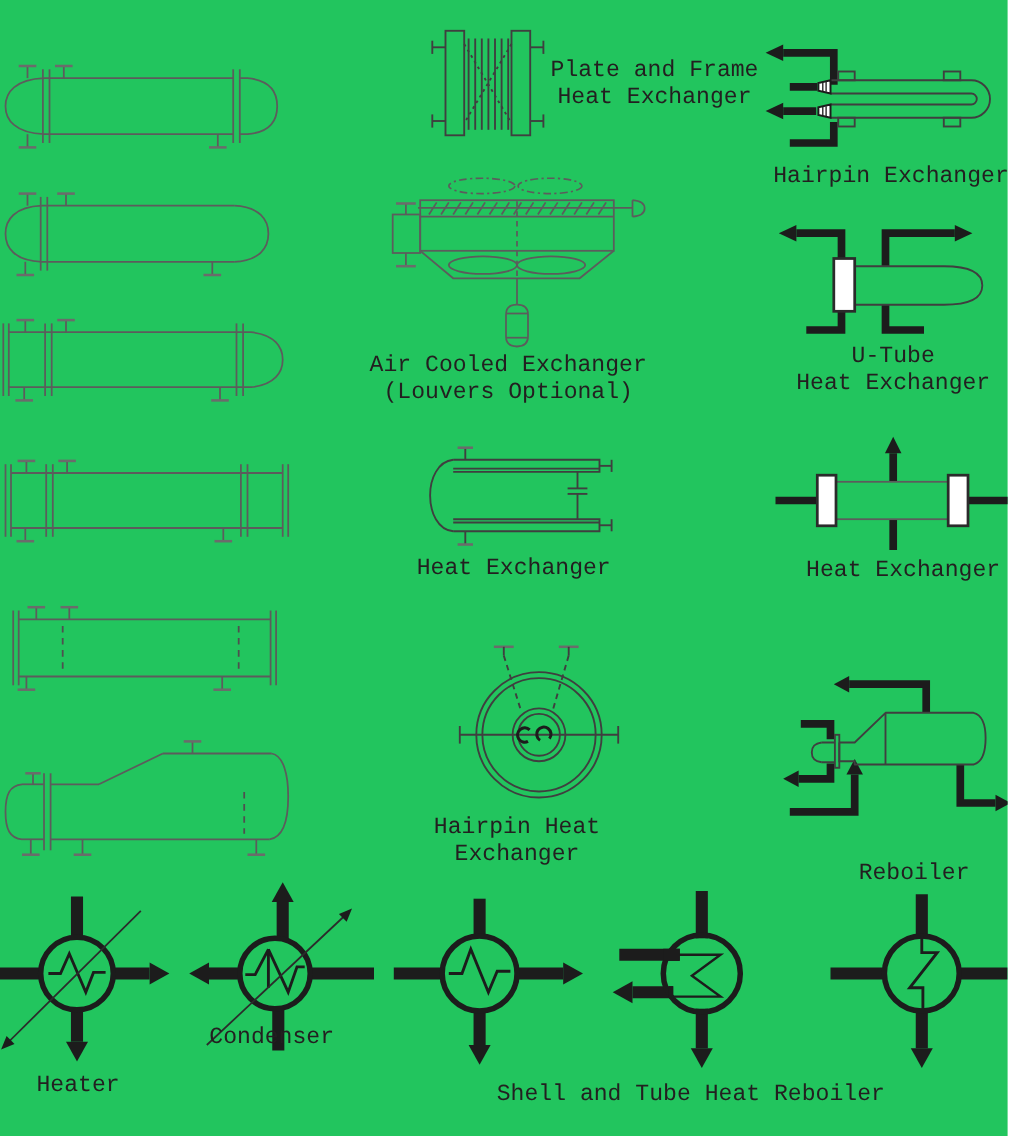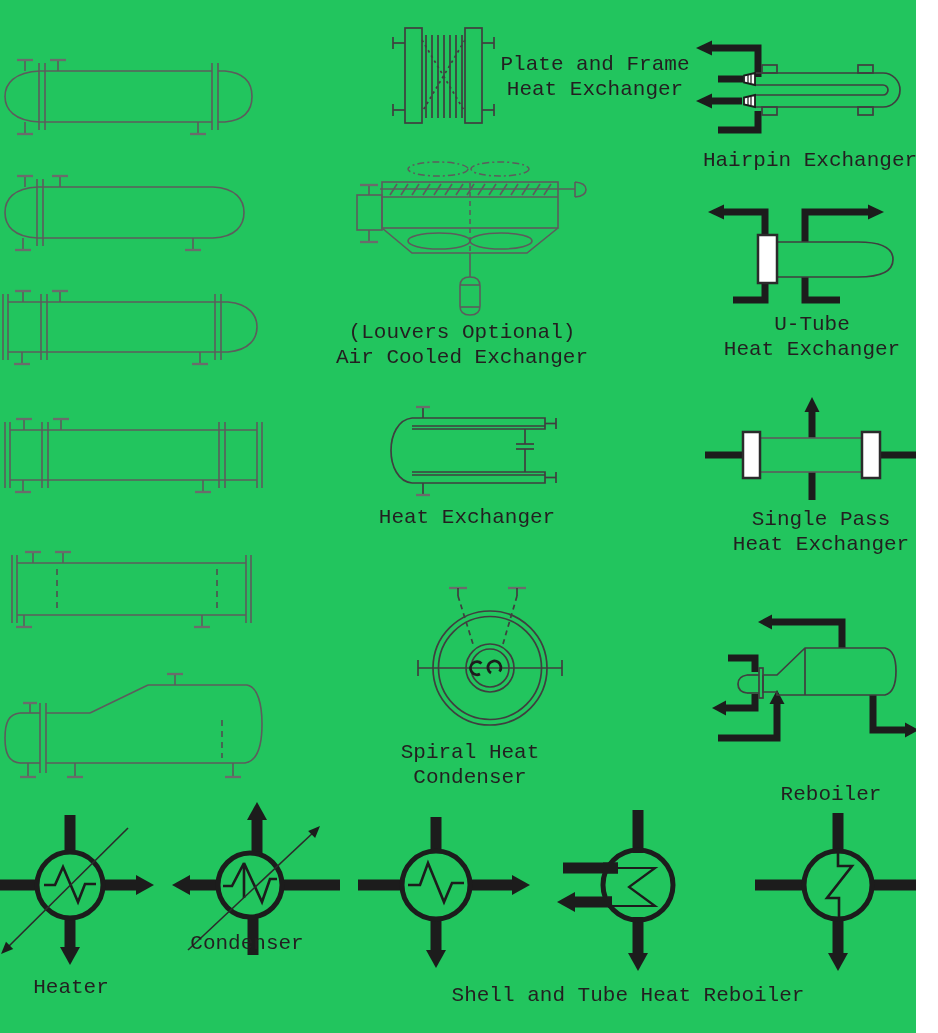--- a/index.html
+++ b/index.html
@@ -206,22 +206,22 @@
     <polyline class="thin" points="32,73 62,98 177,98 208,73"></polyline>
     <ellipse class="thin" cx="89" cy="86" rx="31" ry="8"></ellipse>
     <ellipse class="thin" cx="151" cy="86" rx="31" ry="8"></ellipse>
     <line class="thin" stroke-dasharray="5 4" x1="120" y1="28" x2="120" y2="97"></line>
     <line class="thin" x1="120" y1="98" x2="120" y2="122"></line>
     <path class="thin" d="M110,131 Q110,122 120,122 Q130,122 130,131 V151 Q130,160 120,160 Q110,160 110,151 Z"></path>
     <line class="thin" x1="110" y1="130" x2="130" y2="130"></line>
     <line class="thin" x1="110" y1="152" x2="130" y2="152"></line>
   </svg>
   <div class="caption" style="left:332px;top:320px;width:260px">
+    <div>Air Cooled Exchanger</div>
     <div>(Louvers Optional)</div>
-    <div>Air Cooled Exchanger</div>
   </div>
 
   <svg class="icon-svg" style="left:380px;top:400px" width="190" height="105" viewBox="0 0 190 105">
     <path class="thin2" d="M32,18 H165 V29 H32"></path>
     <line class="thin2" x1="32" y1="26" x2="165" y2="26"></line>
     <path class="thin2" d="M32,72 H165 V83 H32"></path>
     <line class="thin2" x1="32" y1="75" x2="165" y2="75"></line>
     <path class="thin2" d="M32,18 C4,21 4,80 32,83"></path>
     <line class="thin2" x1="165" y1="23.5" x2="176" y2="23.5"></line>
       <line class="thin2" x1="176" y1="18" x2="176" y2="29"></line>
@@ -251,21 +251,21 @@
     <path d="M85,99 A6.5,6.5 0 1 1 86.5,88.5" fill="none" stroke="#1c1c1c" stroke-width="2.8"></path>
     <path d="M96,98 A6.5,6.5 0 1 1 104.5,96.5" fill="none" stroke="#1c1c1c" stroke-width="2.8"></path>
     <line class="thin2" stroke-dasharray="5 4" x1="63" y1="21" x2="78" y2="69"></line>
     <line class="thin2" stroke-dasharray="5 4" x1="122" y1="21" x2="108" y2="69"></line>
     <line class="cap" stroke="#1c1c1c" x1="54" y1="13" x2="72" y2="13"></line>
       <line class="thin2" x1="63" y1="13" x2="63" y2="21"></line>
     <line class="cap" stroke="#1c1c1c" x1="113" y1="13" x2="131" y2="13"></line>
       <line class="thin2" x1="122" y1="13" x2="122" y2="21"></line>
   </svg>
   <div class="caption" style="left:345px;top:740px;width:250px">
-    <div>Spiral Heat Condenser</div>
+    <div>Hairpin Heat Exchanger</div>
   </div>
 
   <svg class="icon-svg" style="left:690px;top:25px" width="230" height="115" viewBox="0 0 230 115">
     <path class="thick" d="M68,52 V23 H22"></path>
     <polygon class="head" points="22,15.5 22,30.5 6,23"></polygon>
     <line class="thick" x1="28" y1="54" x2="53" y2="54"></line>
     <line class="thick" x1="52" y1="76" x2="22" y2="76"></line>
     <polygon class="head" points="22,68.5 22,83.5 6,76"></polygon>
     <path class="thick" d="M28,105 H68 V86"></path>
     <path class="thin2" d="M65,48 H193 A17,17 0 0 1 193,82 H65"></path>
@@ -305,21 +305,20 @@
     <line class="thick" x1="180" y1="65" x2="218" y2="65"></line>
     <polygon class="head" points="218,57.5 218,72.5 234,65"></polygon>
     <line class="thick" x1="112" y1="48" x2="112" y2="22"></line>
     <polygon class="head" points="104.5,22 119.5,22 112,7"></polygon>
     <line class="thick" x1="112" y1="110" x2="112" y2="82"></line>
     <rect class="thin" x="60" y="48" width="102" height="34" fill="#ffffff"></rect>
     <rect class="boxline" x="43" y="42" width="17" height="46"></rect>
     <rect class="boxline" x="162" y="42" width="18" height="46"></rect>
   </svg>
   <div class="caption" style="left:711px;top:507px;width:220px">
-    <div>Single Pass</div>
     <div>Heat Exchanger</div>
   </div>
 
   <svg class="icon-svg" style="left:700px;top:600px" width="240" height="150" viewBox="0 0 240 150">
     <path class="thick" d="M142,48 V22 H72"></path>
     <polygon class="head" points="72,14.5 72,29.5 58,22"></polygon>
     <path class="thick" d="M28,58 H55 V72"></path>
     <path class="thick" d="M55,94 V108 H26"></path>
     <polygon class="head" points="26,100.5 26,115.5 12,108"></polygon>
     <path class="thick" d="M18,138 H77 V104"></path>

